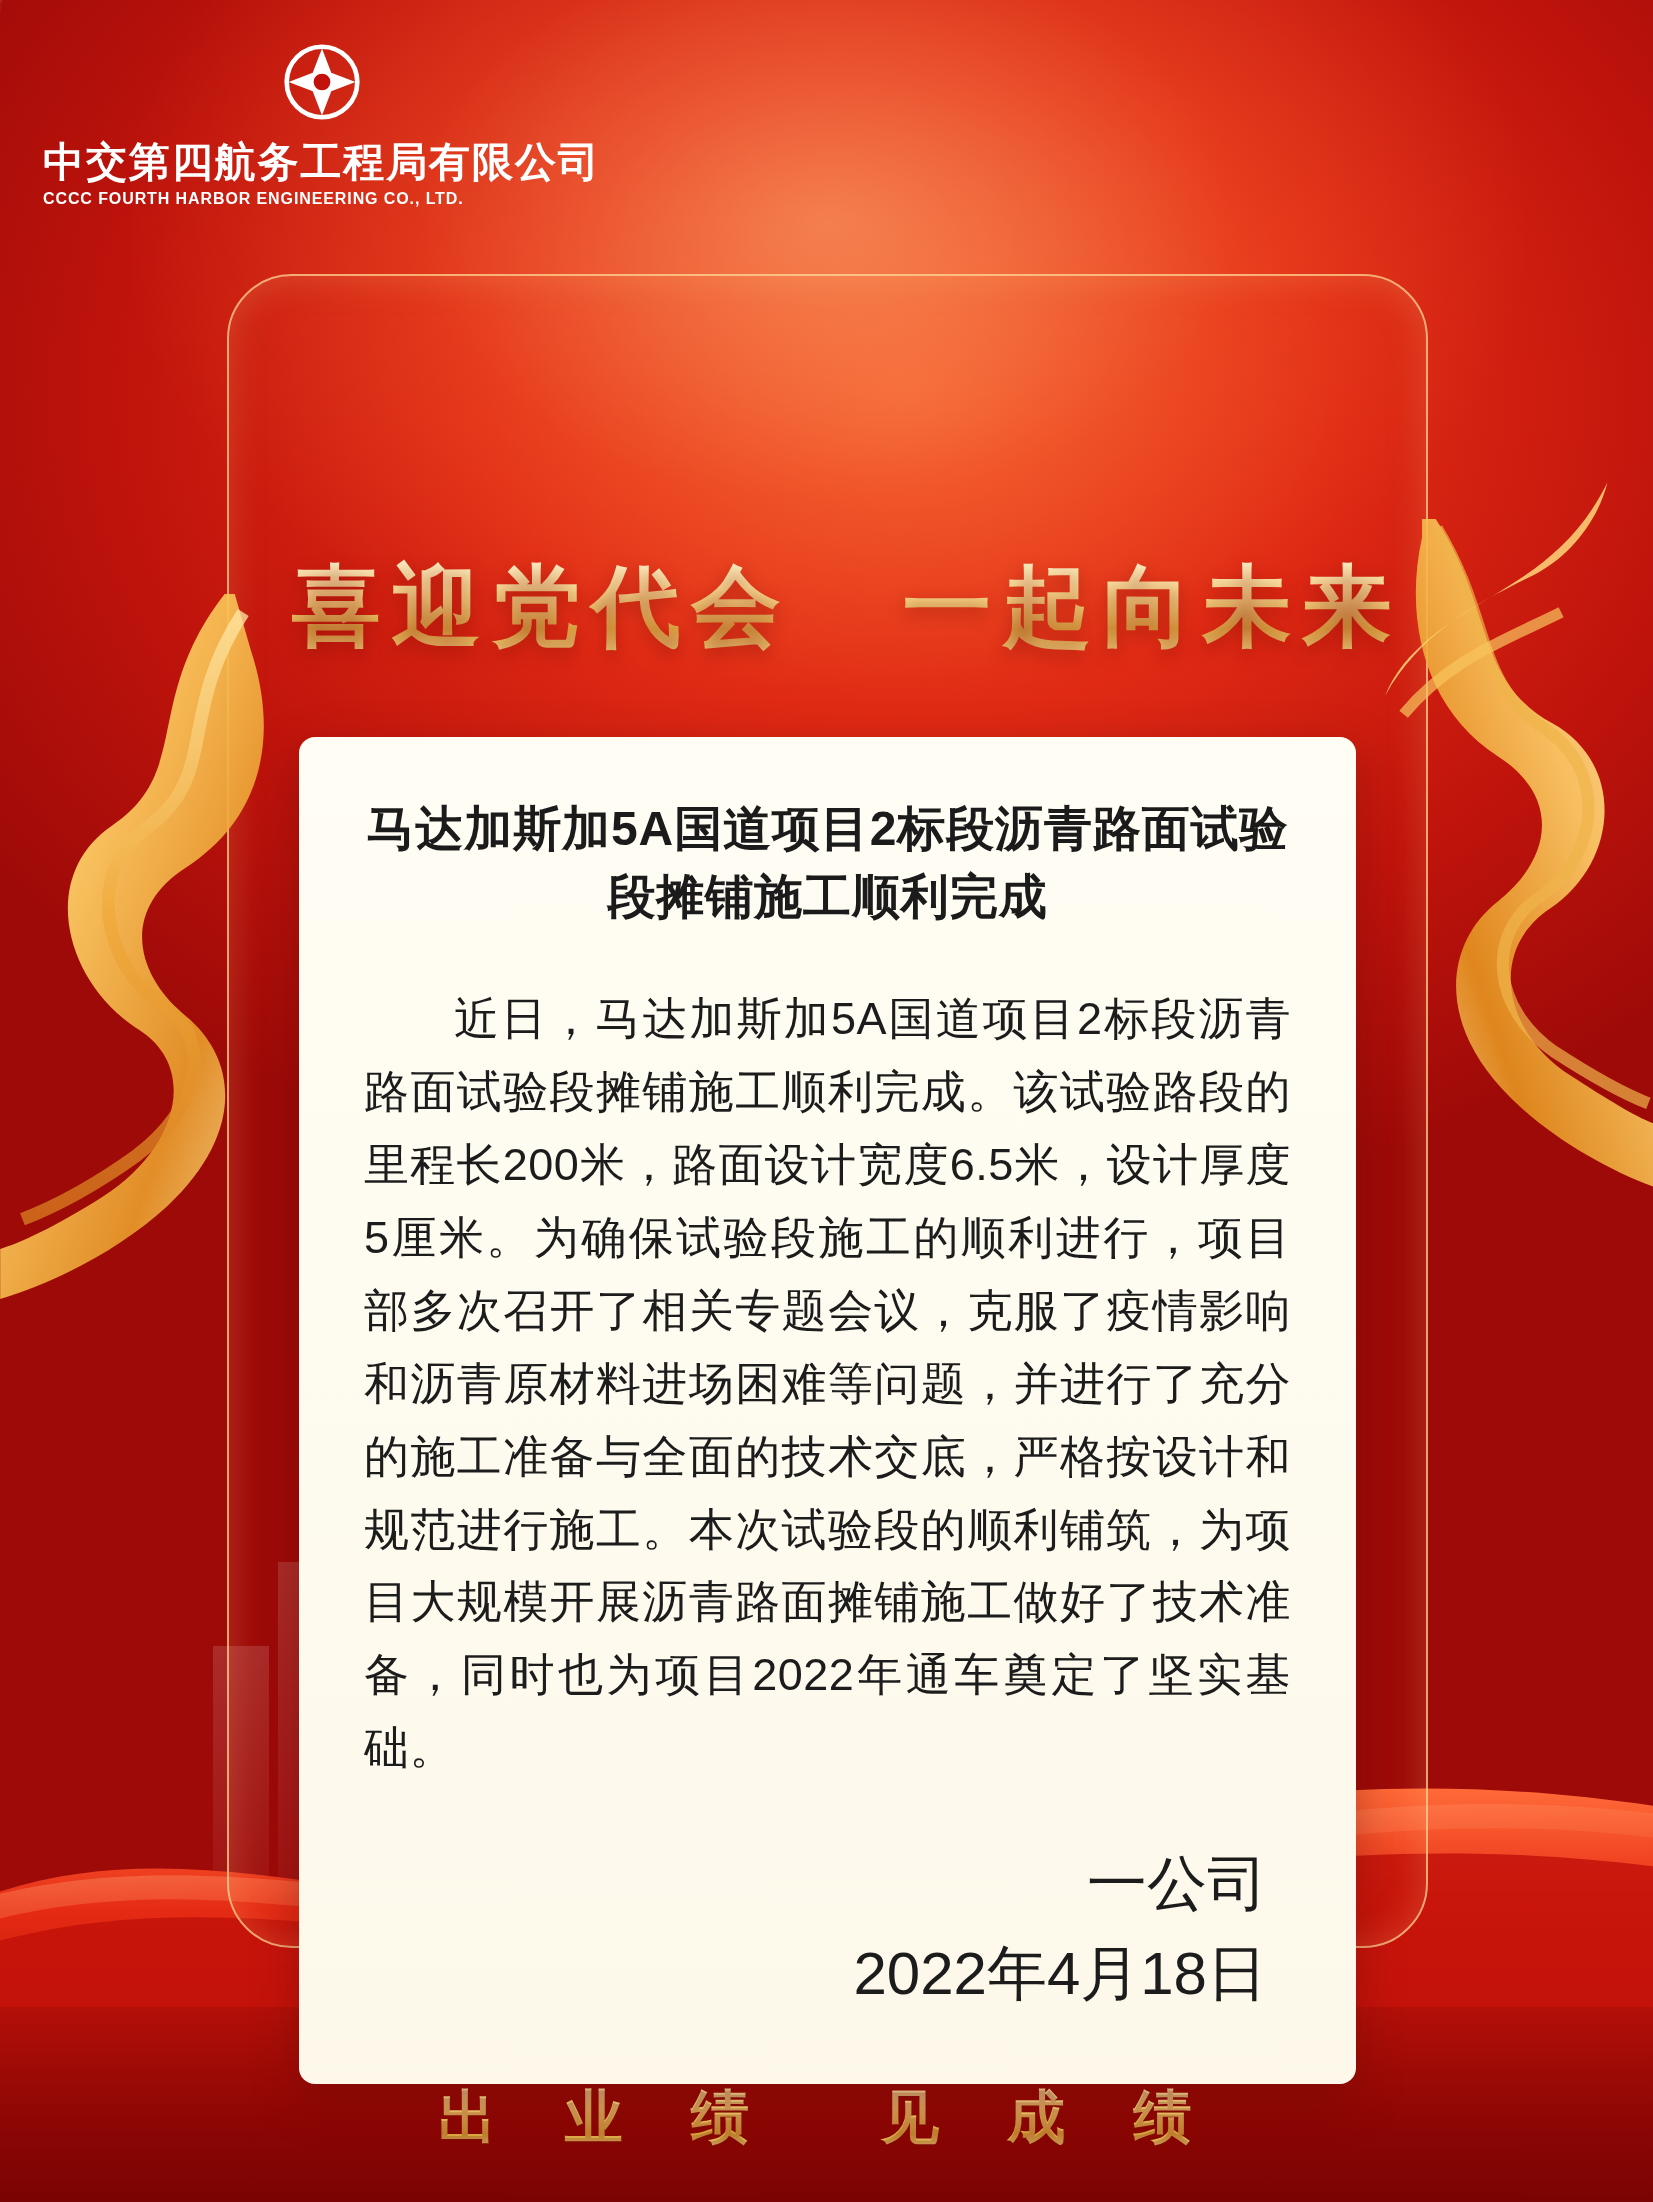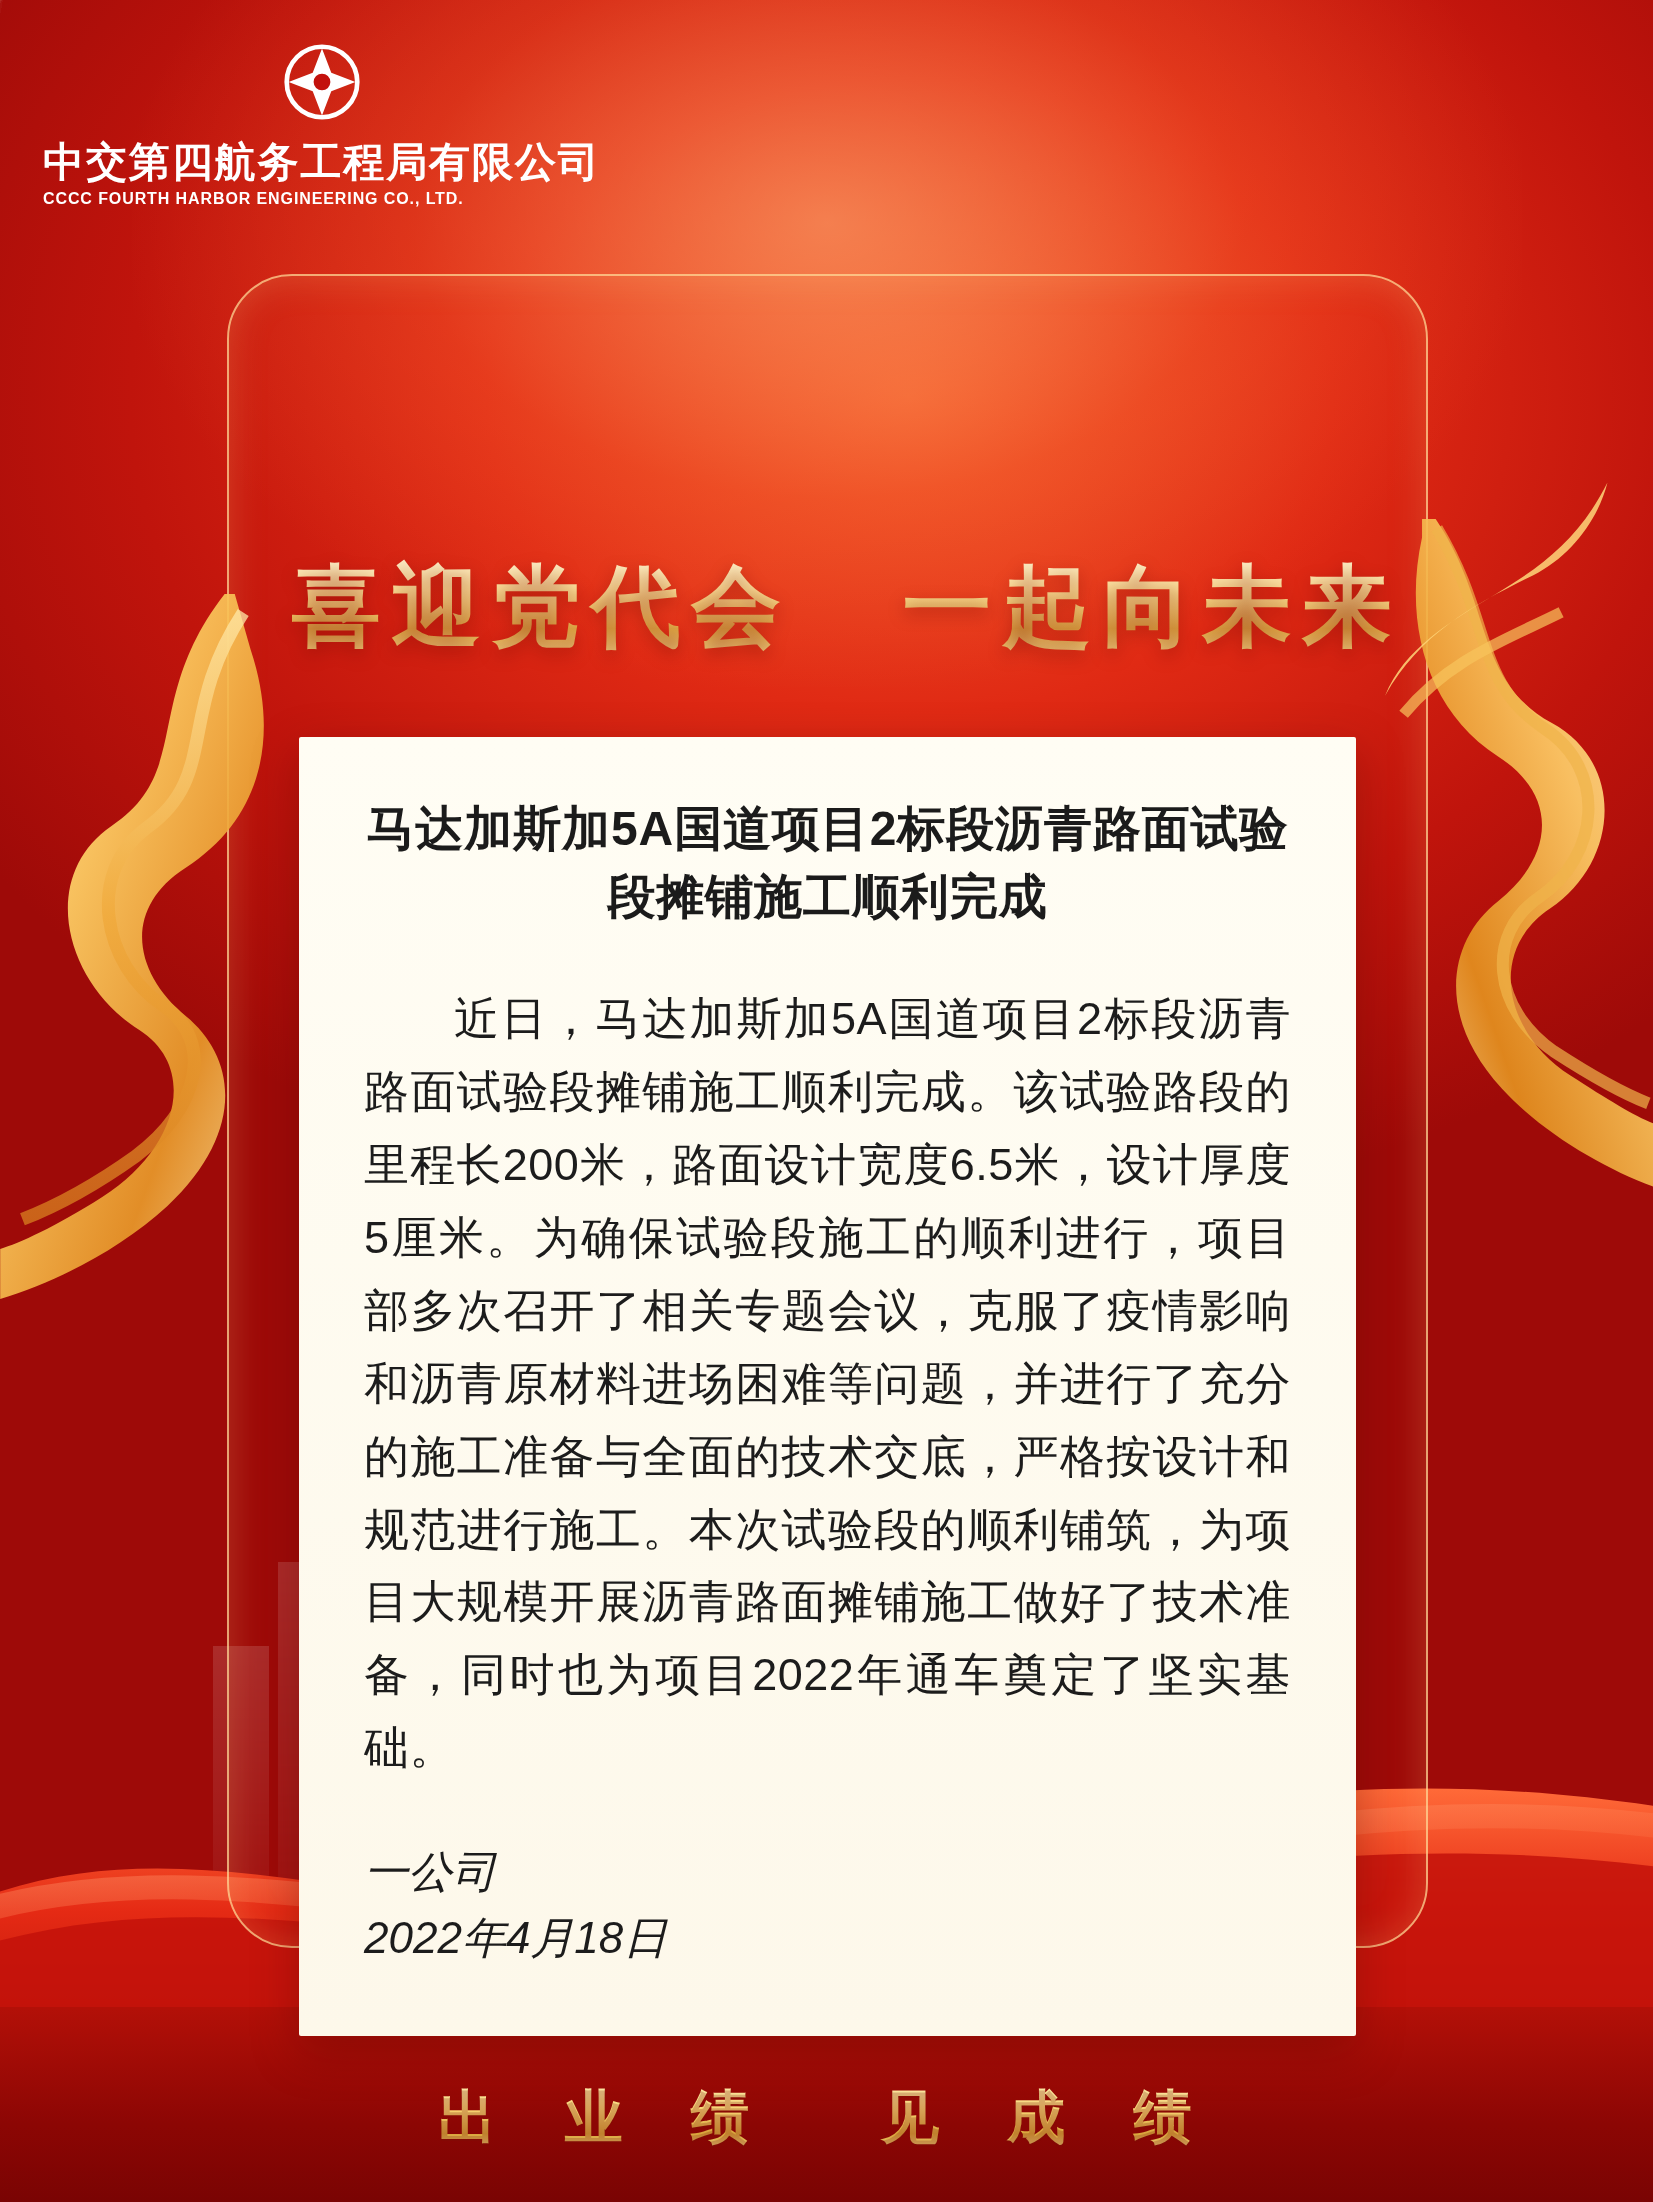--- a/index.html
+++ b/index.html
@@ -178,21 +178,21 @@
     color: transparent;
     text-shadow: 0 5.6px 16.7px rgba(120,12,4,0.4);
   }
   
   .card {
     position: absolute;
     left: 299px;
     top: 737px;
     width: 1057px;
     background: linear-gradient(180deg, #fffdf4 0%, #fdf8ea 100%);
-    border-radius: 2px;
+    border-radius: 16px;
     box-shadow: 0 15px 46px rgba(90, 8, 4, 0.35);
     padding: 58px 65px 65px 65px;
     box-sizing: border-box;
     z-index: 7;
   }
   .card-title {
     text-align: center;
     font-size: 48px;
     font-weight: 700;
     color: #1b1b1b;
@@ -205,27 +205,26 @@
     font-size: 45px;
     line-height: 1.62;
     color: #1c1c1c;
     text-align: justify;
     text-indent: 2em;
     letter-spacing: 0.5px;
     font-family: "Liberation Sans", sans-serif;
   }
   .card-sign {
     margin-top: 54px;
-    text-align: left;
-    font-size: 44px;
+    text-align: right;
+    font-size: 60px;
     line-height: 1.5;
     color: #1c1c1c;
     padding-right: 24px;
     font-family: "Liberation Sans", sans-serif;
-    font-style: italic;
   }
   .ribbon {
     position: absolute;
     pointer-events: none;
     z-index: 5;
   }
 </style>
 </head>
 <body>
 

